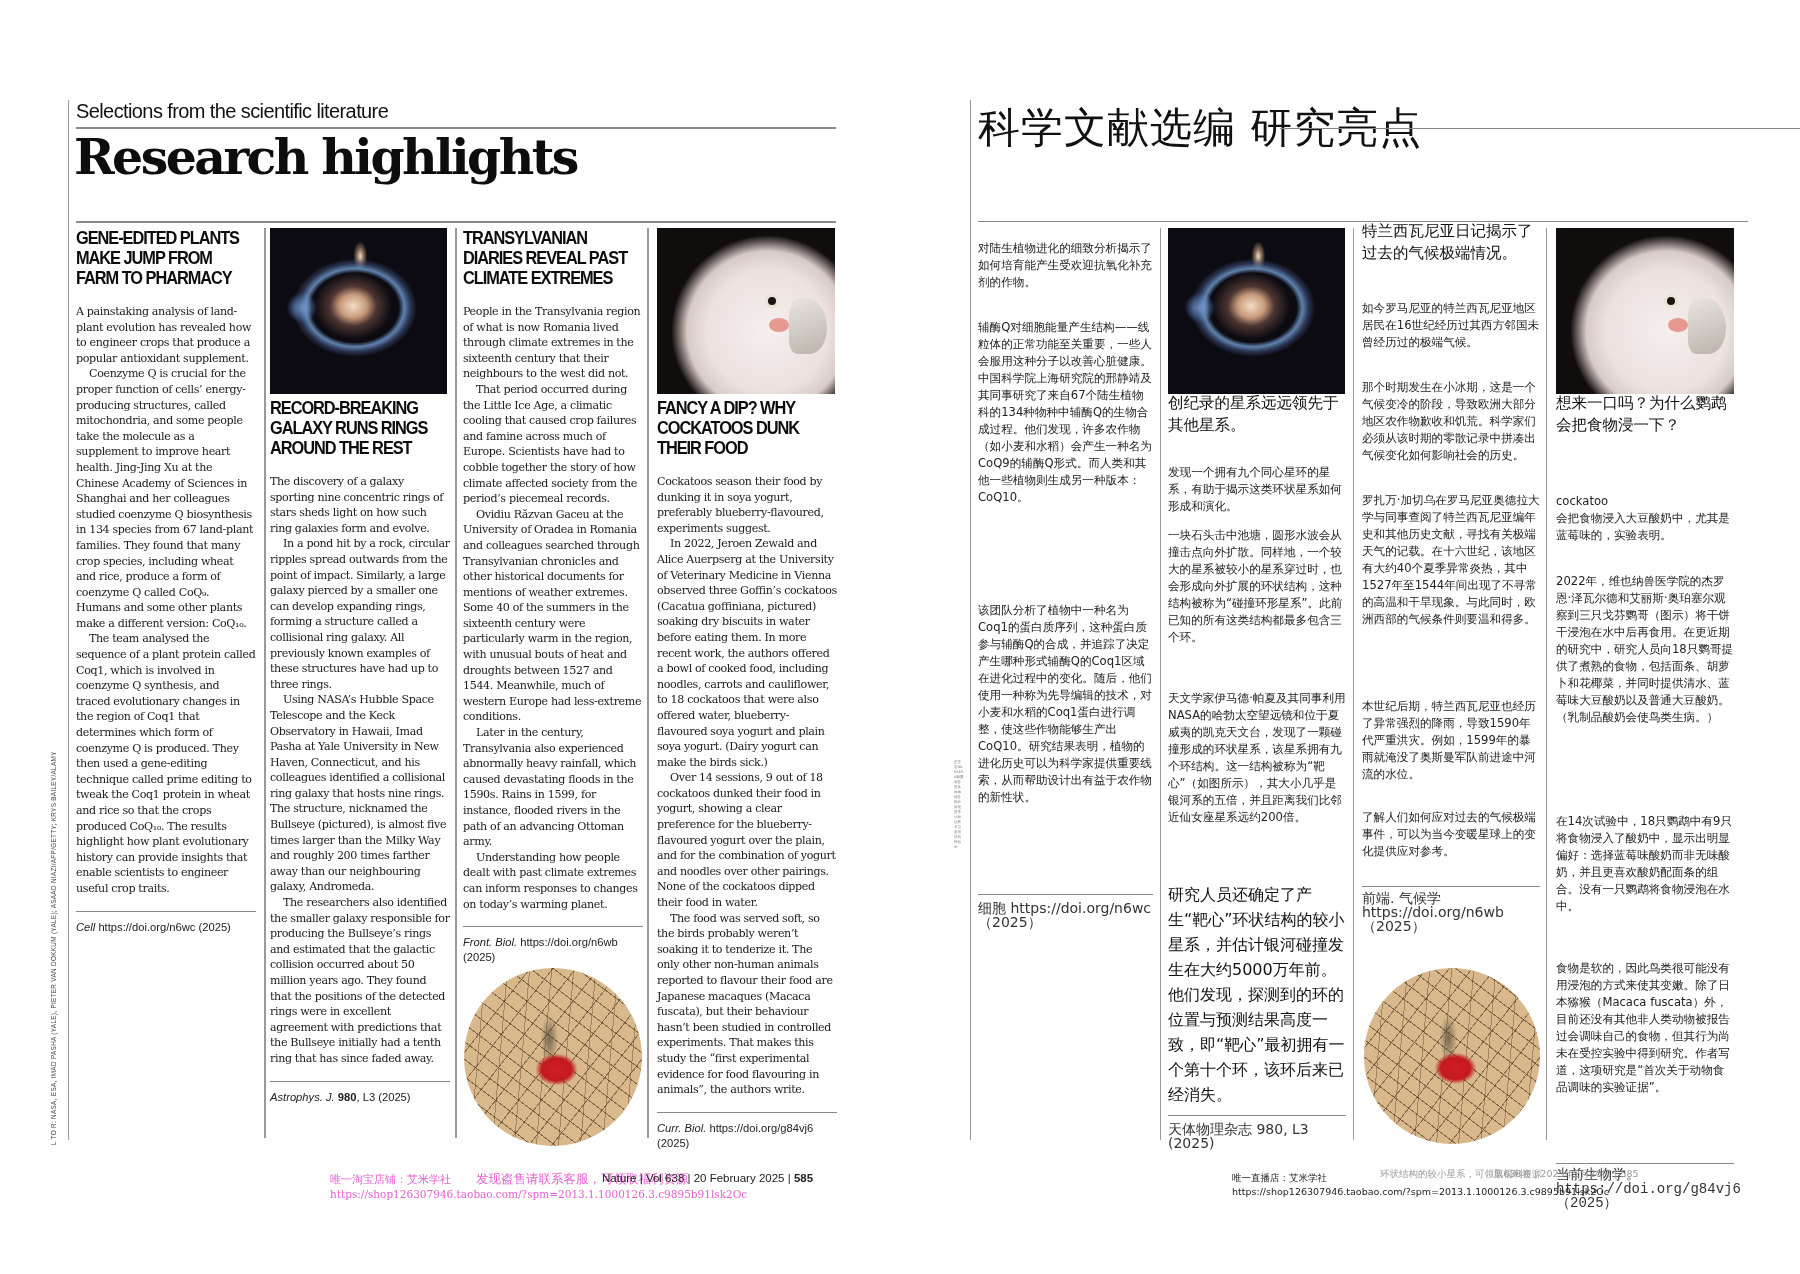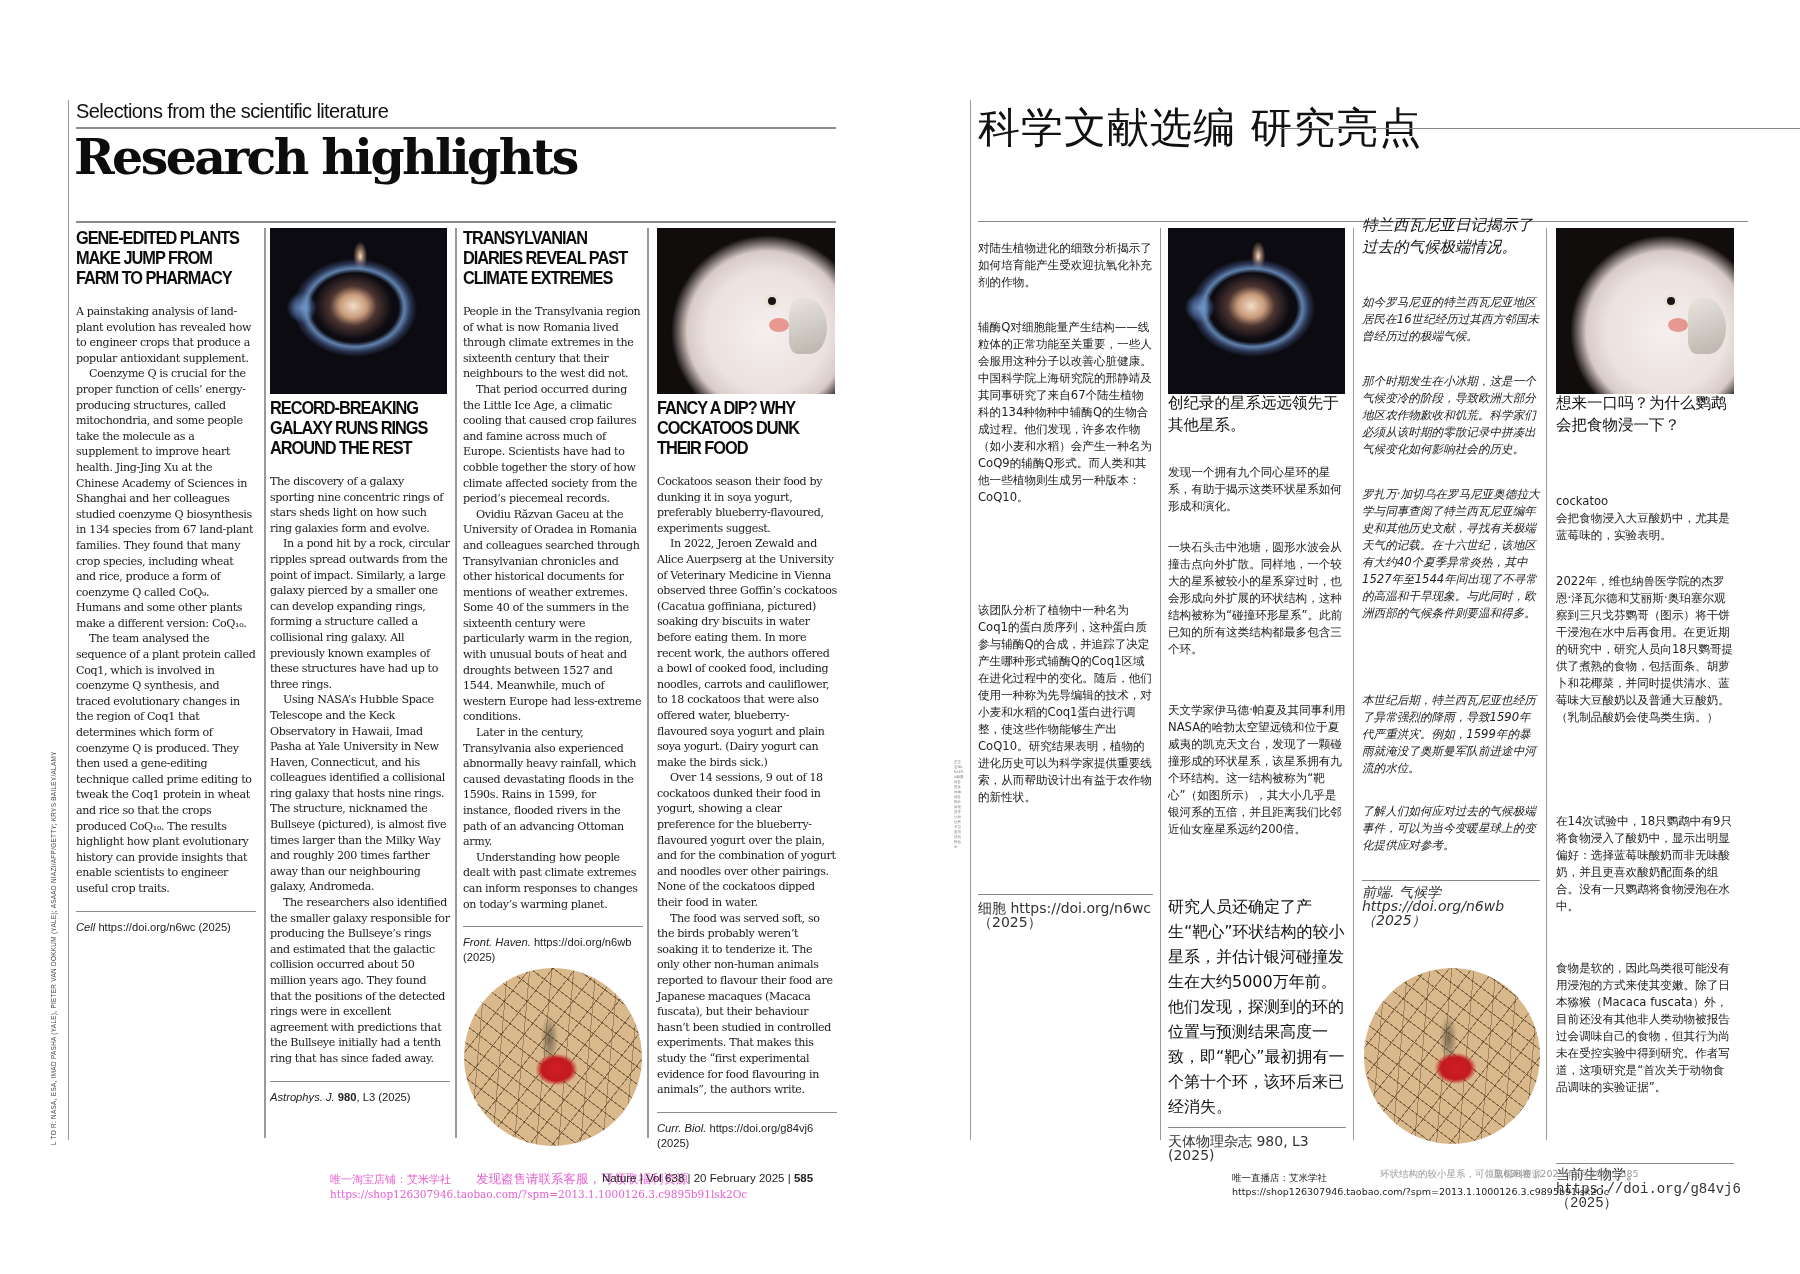--- a/index.html
+++ b/index.html
@@ -115,21 +115,21 @@
     <div class="headline">Transylvanian diaries reveal past climate extremes</div>
     <div class="body-en" style="margin-top:16px;">
       <p>People in the Transylvania region of what is now Romania lived through climate extremes in the sixteenth century that their neighbours to the west did not.</p>
       <p>That period occurred during the Little Ice Age, a climatic cooling that caused crop failures and famine across much of Europe. Scientists have had to cobble together the story of how climate affected society from the period’s piecemeal records.</p>
       <p>Ovidiu Răzvan Gaceu at the University of Oradea in Romania and colleagues searched through Transylvanian chronicles and other historical documents for mentions of weather extremes. Some 40 of the summers in the sixteenth century were particularly warm in the region, with unusual bouts of heat and droughts between 1527 and 1544. Meanwhile, much of western Europe had less-extreme conditions.</p>
       <p>Later in the century, Transylvania also experienced abnormally heavy rainfall, which caused devastating floods in the 1590s. Rains in 1599, for instance, flooded rivers in the path of an advancing Ottoman army.</p>
       <p>Understanding how people dealt with past climate extremes can inform responses to changes on today’s warming planet.</p>
     </div>
     <div class="cite-rule"></div>
     <div class="cite">
-      <i>Front. Haven.</i><span> https://doi.org/n6wb (2025)</span>
+      <i>Front. Biol.</i><span> https://doi.org/n6wb (2025)</span>
     </div>
   </div>
   <div class="img img-crack" style="left:464px; top:968px; width:178px; height:178px;"></div>
 
   <div class="img img-cockatoo" style="left:657px; top:228px; width:178px; height:166px;">
     <div class="cheek" style="left:112px; top:90px;"></div>
     <div class="eye" style="left:108px; top:66px;"></div>
     <div class="beak" style="left:132px; top:70px;"></div>
   </div>
   <div class="col" style="left:657px; top:398px; width:180px;">
@@ -176,29 +176,29 @@
     </div>
     <div style="height:1px; background:#888; margin-top:88px;"></div>
     <div class="zh-cite" style="margin-top:6px;">细胞 https://doi.org/n6wc（2025）</div>
   </div>
 
   <div class="img img-galaxy" style="left:268px; top:228px; width:177px; height:166px;"></div>
   <div class="col" style="left:268px; top:392px; width:178px;">
     <div class="zh-head-sm">创纪录的星系远远领先于其他星系。</div>
     <div class="zh-body" style="margin-top:28px;">
       <p>发现一个拥有九个同心星环的星系，有助于揭示这类环状星系如何形成和演化。</p>
-      <p style="margin-top:24px;">一块石头击中池塘，圆形水波会从撞击点向外扩散。同样地，一个较大的星系被较小的星系穿过时，也会形成向外扩展的环状结构，这种结构被称为“碰撞环形星系”。此前已知的所有这类结构都最多包含三个环。</p>
+      <p style="margin-top:12px;">一块石头击中池塘，圆形水波会从撞击点向外扩散。同样地，一个较大的星系被较小的星系穿过时，也会形成向外扩展的环状结构，这种结构被称为“碰撞环形星系”。此前已知的所有这类结构都最多包含三个环。</p>
       <p style="margin-top:44px;">天文学家伊马德·帕夏及其同事利用NASA的哈勃太空望远镜和位于夏威夷的凯克天文台，发现了一颗碰撞形成的环状星系，该星系拥有九个环结构。这一结构被称为“靶心”（如图所示），其大小几乎是银河系的五倍，并且距离我们比邻近仙女座星系远约200倍。</p>
     </div>
     <div class="zh-big" style="margin-top:56px;">研究人员还确定了产生“靶心”环状结构的较小星系，并估计银河碰撞发生在大约5000万年前。他们发现，探测到的环的位置与预测结果高度一致，即“靶心”最初拥有一个第十个环，该环后来已经消失。</div>
     <div style="height:1px; background:#888; margin-top:8px;"></div>
     <div class="zh-cite" style="margin-top:6px;">天体物理杂志 980, L3 (2025)</div>
   </div>
 
-  <div class="col" style="left:462px; top:214px; width:178px;font-style:italic;">
+  <div class="col" style="left:462px; top:220px; width:178px;">
     <div class="zh-head-sm">特兰西瓦尼亚日记揭示了过去的气候极端情况。</div>
     <div class="zh-body" style="margin-top:36px;">
       <p>如今罗马尼亚的特兰西瓦尼亚地区居民在16世纪经历过其西方邻国未曾经历过的极端气候。</p>
       <p style="margin-top:28px;">那个时期发生在小冰期，这是一个气候变冷的阶段，导致欧洲大部分地区农作物歉收和饥荒。科学家们必须从该时期的零散记录中拼凑出气候变化如何影响社会的历史。</p>
       <p style="margin-top:28px;">罗扎万·加切乌在罗马尼亚奥德拉大学与同事查阅了特兰西瓦尼亚编年史和其他历史文献，寻找有关极端天气的记载。在十六世纪，该地区有大约40个夏季异常炎热，其中1527年至1544年间出现了不寻常的高温和干旱现象。与此同时，欧洲西部的气候条件则要温和得多。</p>
       <p style="margin-top:70px;">本世纪后期，特兰西瓦尼亚也经历了异常强烈的降雨，导致1590年代严重洪灾。例如，1599年的暴雨就淹没了奥斯曼军队前进途中河流的水位。</p>
       <p style="margin-top:26px;">了解人们如何应对过去的气候极端事件，可以为当今变暖星球上的变化提供应对参考。</p>
     </div>
     <div style="height:1px; background:#888; margin-top:26px;"></div>
     <div class="zh-cite" style="margin-top:4px;">前端. 气候学</div>

